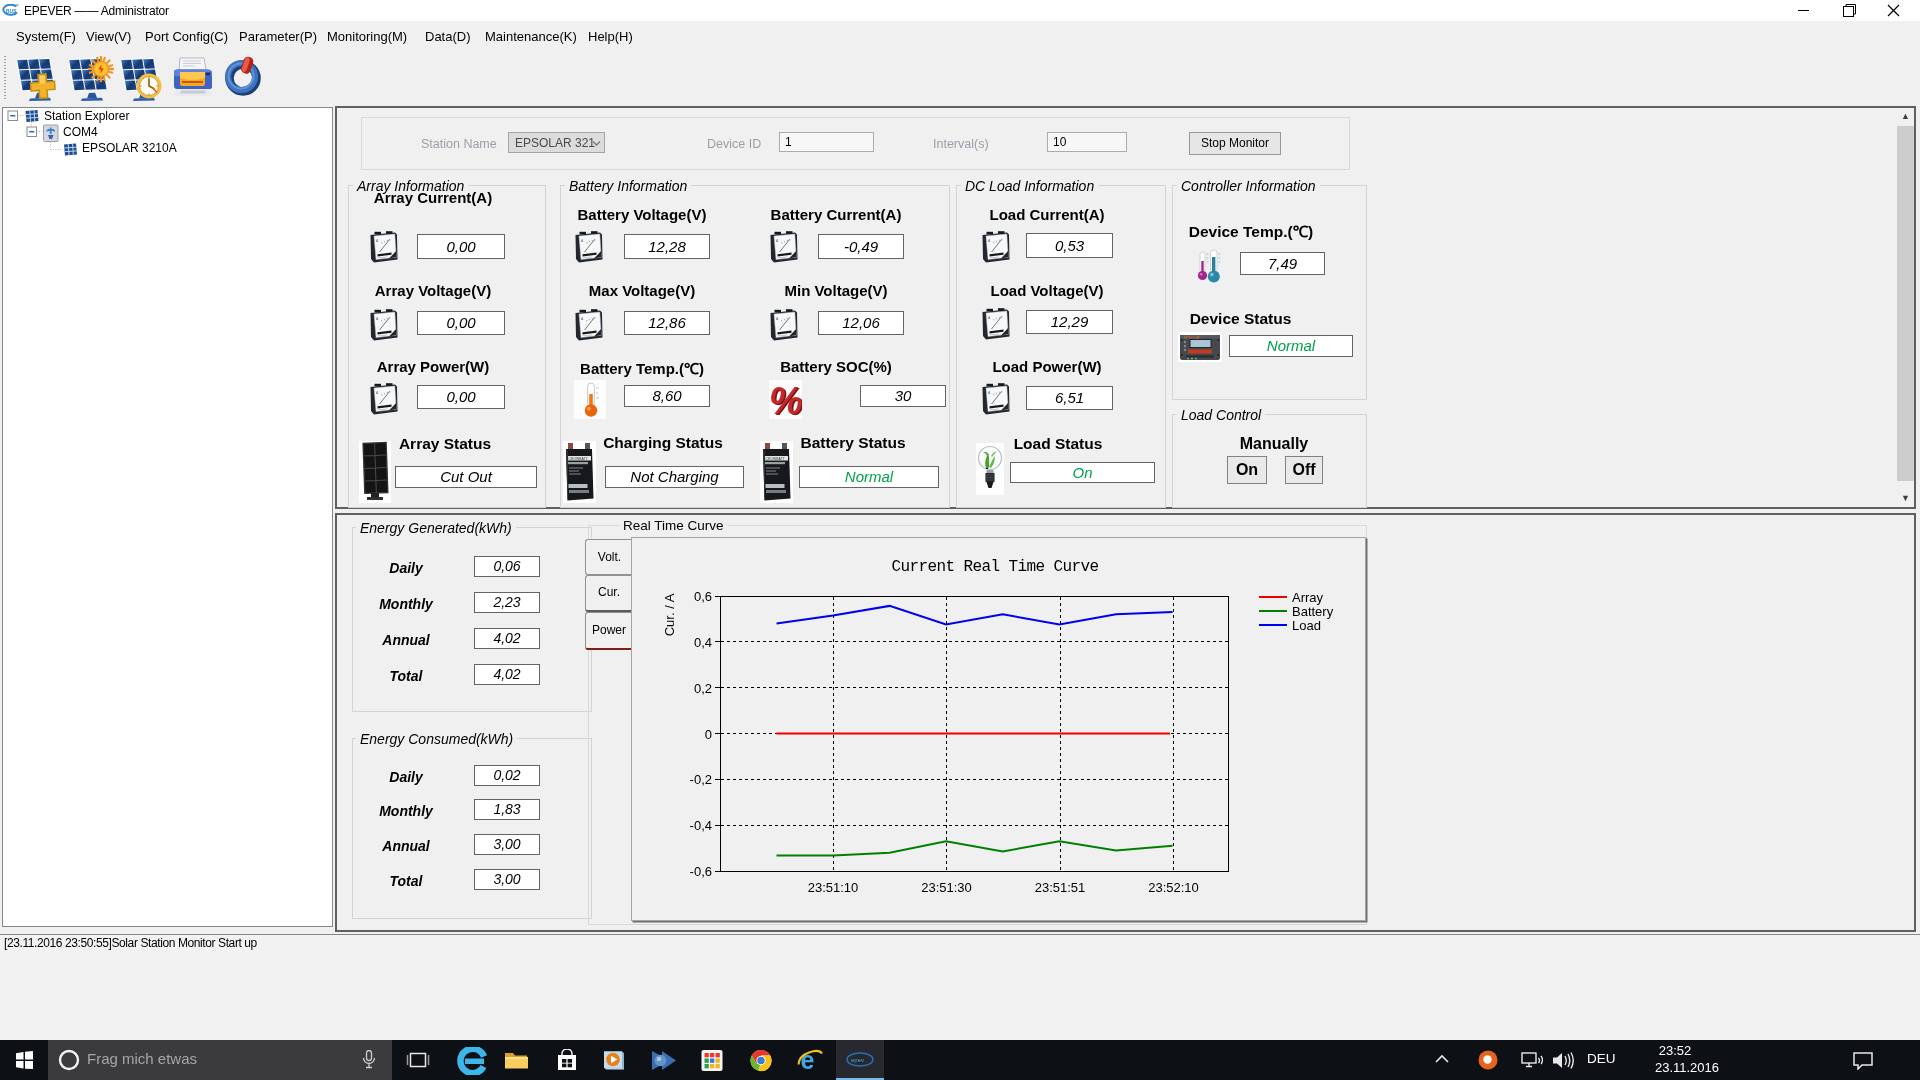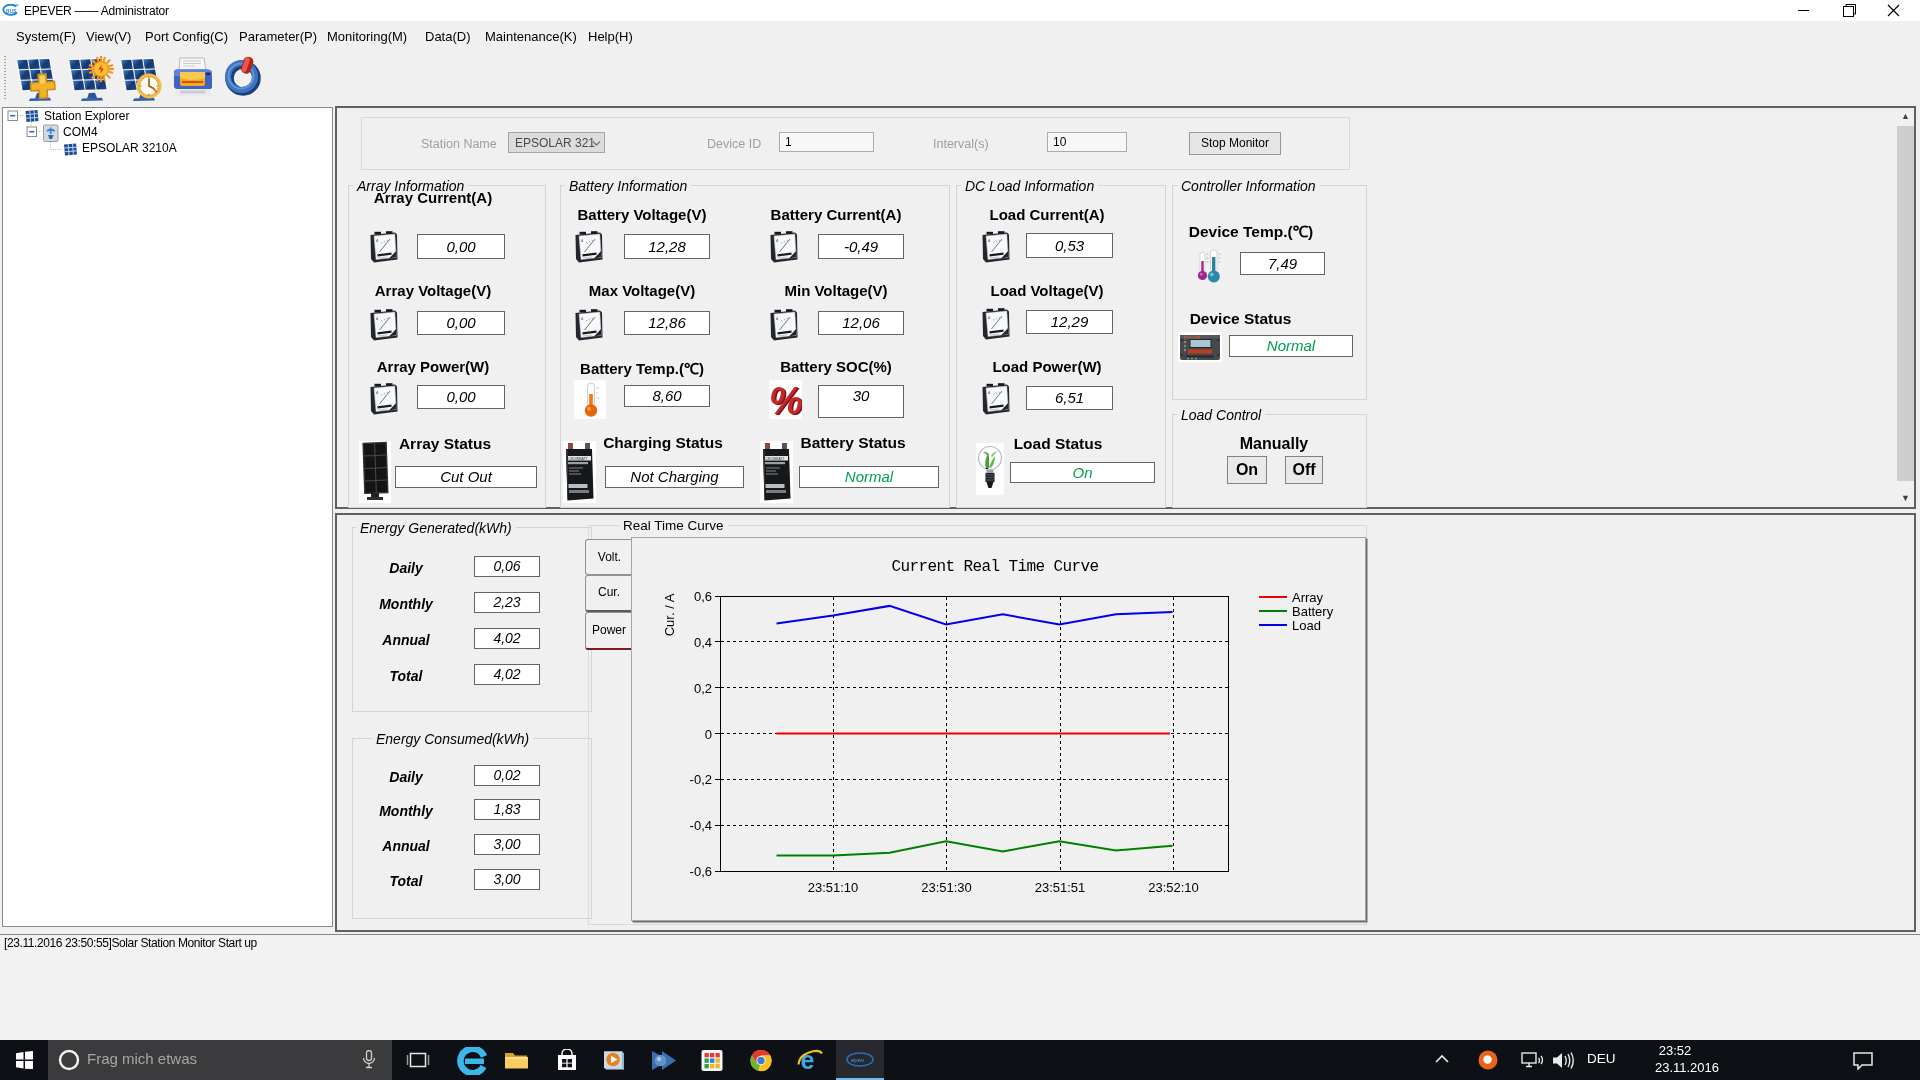--- a/index.html
+++ b/index.html
@@ -303,21 +303,21 @@
     <circle cx="15" cy="28.8" r="2" fill="#f8a45e" opacity="0.8"></circle>
     <path d="M22 8 h3 M22 13 h2.4 M22 18 h3" stroke="#bbb" stroke-width="0.8"></path>
   </svg>
   <div class="vbox" style="left:624px;top:385px;width:86px;height:22px;line-height:20px;">8,60</div>
   <div class="blbl" style="left:751px;top:358px;width:170px;">Battery SOC(%)</div>
   <svg class="abs" style="left:769px;top:380px;" width="33" height="39" viewBox="0 0 33 39">
     <rect width="33" height="39" fill="#fdfdfd"></rect>
     <text x="1.5" y="35" font-size="38" font-weight="bold" font-style="italic" font-family="Liberation Sans" fill="#7d1113">%</text>
     <text x="0" y="33.5" font-size="38" font-weight="bold" font-style="italic" font-family="Liberation Sans" fill="#c4282b">%</text>
   </svg>
-  <div class="vbox" style="left:818px;top:385px;width:86px;height:33px;line-height:20px;">30</div>
+  <div class="vbox" style="left:860px;top:385px;width:86px;height:22px;line-height:20px;">30</div>
   <div class="blbl" style="left:578px;top:434px;width:170px;font-size:15.5px;">Charging Status</div>
   <svg class="abs" style="left:563px;top:441px;" width="33" height="62" viewBox="0 0 33 62">
       <use href="#batticon"></use>
     </svg>
   <div class="vbox" style="left:605px;top:466px;width:139px;height:22px;line-height:20px;">Not Charging</div>
   <div class="blbl" style="left:768px;top:434px;width:170px;font-size:15.5px;">Battery Status</div>
   <svg class="abs" style="left:760px;top:441px;" width="33" height="62" viewBox="0 0 33 62">
       <use href="#batticon"></use>
     </svg>
   <div class="vbox green" style="left:799px;top:466px;width:140px;height:22px;line-height:20px;">Normal</div>
@@ -404,21 +404,21 @@
   <div class="elbl" style="left:356px;top:560px;width:100px;text-align:center;">Daily</div>
   <div class="ebox" style="left:474px;top:556px;width:66px;height:21px;line-height:19px;">0,06</div>
   <div class="elbl" style="left:356px;top:596px;width:100px;text-align:center;">Monthly</div>
   <div class="ebox" style="left:474px;top:592px;width:66px;height:21px;line-height:19px;">2,23</div>
   <div class="elbl" style="left:356px;top:632px;width:100px;text-align:center;">Annual</div>
   <div class="ebox" style="left:474px;top:628px;width:66px;height:21px;line-height:19px;">4,02</div>
   <div class="elbl" style="left:356px;top:668px;width:100px;text-align:center;">Total</div>
   <div class="ebox" style="left:474px;top:664px;width:66px;height:21px;line-height:19px;">4,02</div>
 
   <div class="gb" style="left:352px;top:738px;width:240px;height:181px;"></div>
-  <div class="gbl" style="left:372px;top:731px;">Energy Consumed(kWh)</div>
+  <div class="gbl" style="left:356px;top:731px;">Energy Consumed(kWh)</div>
   <div class="elbl" style="left:356px;top:769px;width:100px;text-align:center;">Daily</div>
   <div class="ebox" style="left:474px;top:765px;width:66px;height:21px;line-height:19px;">0,02</div>
   <div class="elbl" style="left:356px;top:803px;width:100px;text-align:center;">Monthly</div>
   <div class="ebox" style="left:474px;top:799px;width:66px;height:21px;line-height:19px;">1,83</div>
   <div class="elbl" style="left:356px;top:838px;width:100px;text-align:center;">Annual</div>
   <div class="ebox" style="left:474px;top:834px;width:66px;height:21px;line-height:19px;">3,00</div>
   <div class="elbl" style="left:356px;top:873px;width:100px;text-align:center;">Total</div>
   <div class="ebox" style="left:474px;top:869px;width:66px;height:21px;line-height:19px;">3,00</div>
 </div>
 

